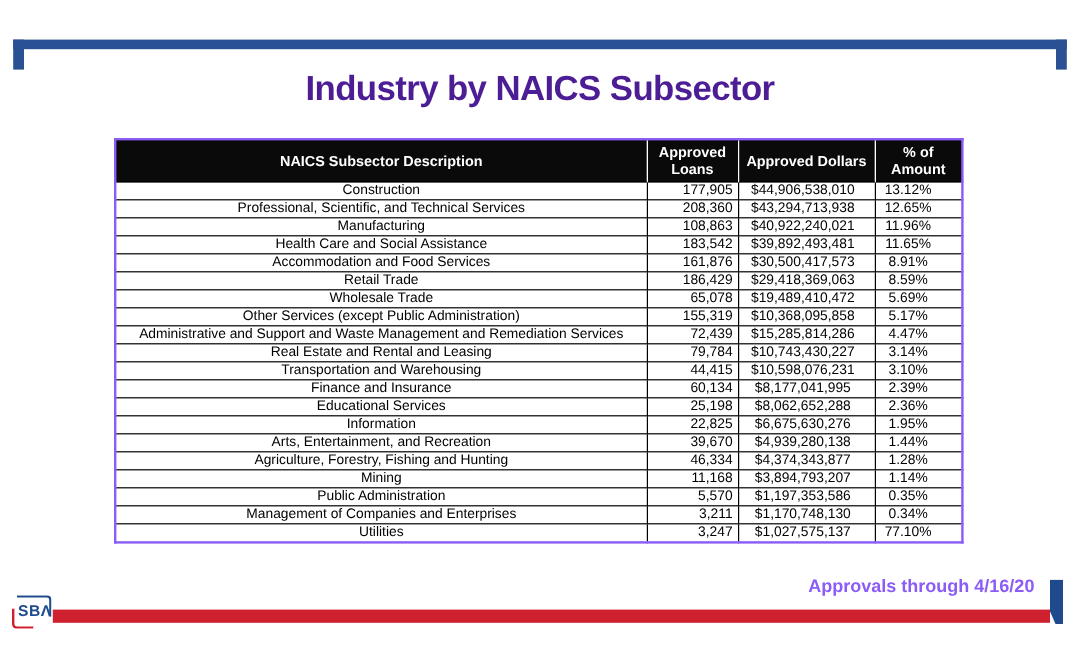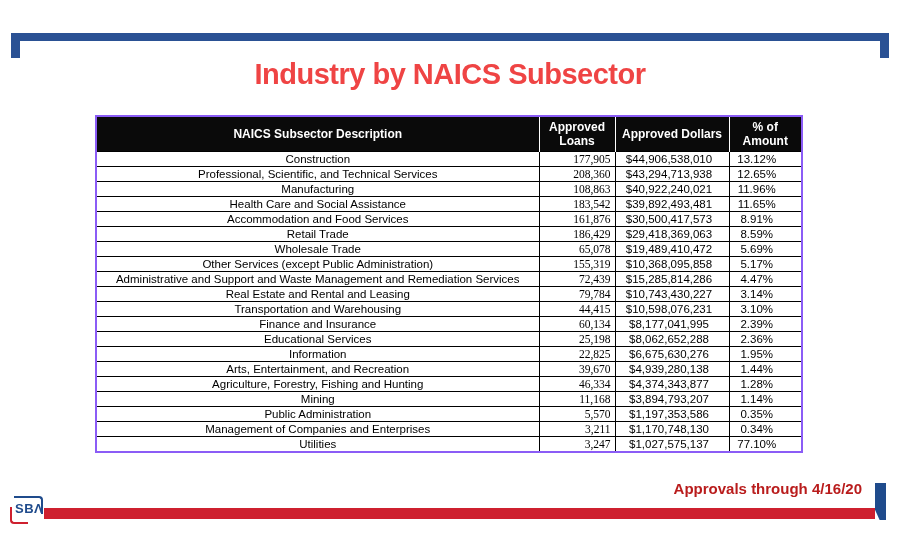--- a/index.html
+++ b/index.html
@@ -13,21 +13,21 @@
   }
 
   
   .top-bar   { position: absolute; left: 11px; top: 33px; width: 878px; height: 8px; background: #2a5194; }
   .top-tab-l { position: absolute; left: 11px; top: 33px; width: 9px; height: 25px; background: #2a5194; }
   .top-tab-r { position: absolute; left: 880px; top: 33px; width: 9px; height: 25px; background: #2a5194; }
 
   .title {
     position: absolute; left: 0; top: 58px; width: 100%;
     text-align: center;
-    font-size: 29px; font-weight: bold; color: #ef4444;
+    font-size: 29px; font-weight: bold; color: #4c1d95;
     letter-spacing: -0.5px;
   }
 
   
   .tbl-wrap { position: absolute; left: 95px; top: 115px; }
   table.naics {
     border-collapse: collapse;
     table-layout: fixed;
     width: 706px;
     border: 2px solid #8b5cf6;
@@ -47,28 +47,28 @@
   table.naics thead th:last-child { border-right: none; }
 
   table.naics tbody td {
     font-size: 11.5px; color: #000;
     border: 1px solid #000;
     height: 14px; line-height: 14px;
     padding: 0 3px;
     white-space: nowrap; overflow: hidden;
   }
   table.naics tbody td.col-desc    { text-align: center; }
-  table.naics tbody td.col-loans   { text-align: right; padding-right: 4px; font-family: Liberation Serif, serif; }
+  table.naics tbody td.col-loans   { text-align: right; padding-right: 4px; }
   table.naics tbody td.col-dollars { text-align: center; padding-right: 9px; }
   table.naics tbody td.col-pct     { text-align: center; padding-right: 20px; }
 
   
   .footer-note {
     position: absolute; right: 38px; top: 480px;
-    font-size: 15px; font-weight: bold; color: #b91c1c;
+    font-size: 15px; font-weight: bold; color: #8b5cf6;
   }
   .red-bar  { position: absolute; left: 44px; top: 508px; width: 831px; height: 11px; background: #ce202f; }
   .blue-tab {
     position: absolute; left: 875px; top: 483px; width: 11px; height: 37px;
     background: #1f4b8c;
     clip-path: polygon(0 0, 100% 0, 100% 100%, 42% 100%, 0 72%);
   }
 
   
   .logo { position: absolute; left: 9px; top: 494px; width: 36px; height: 32px; }

